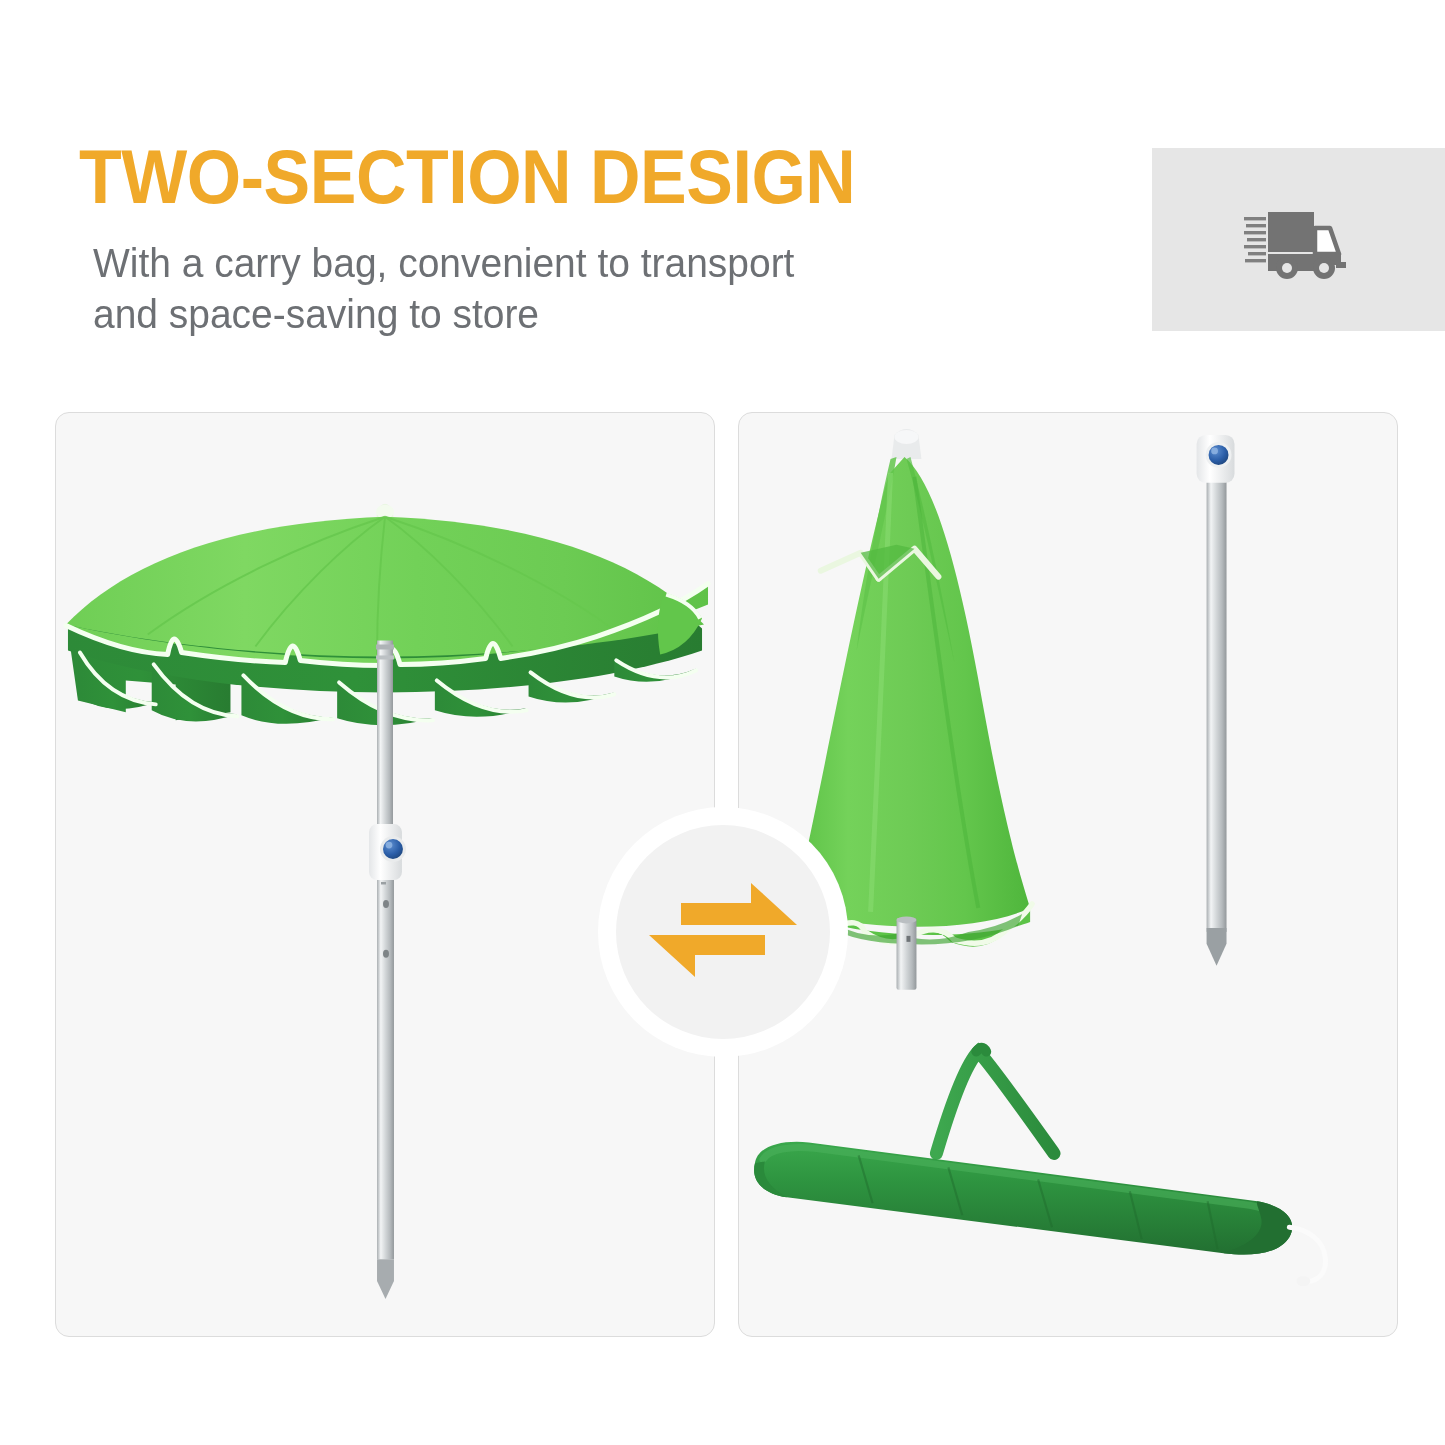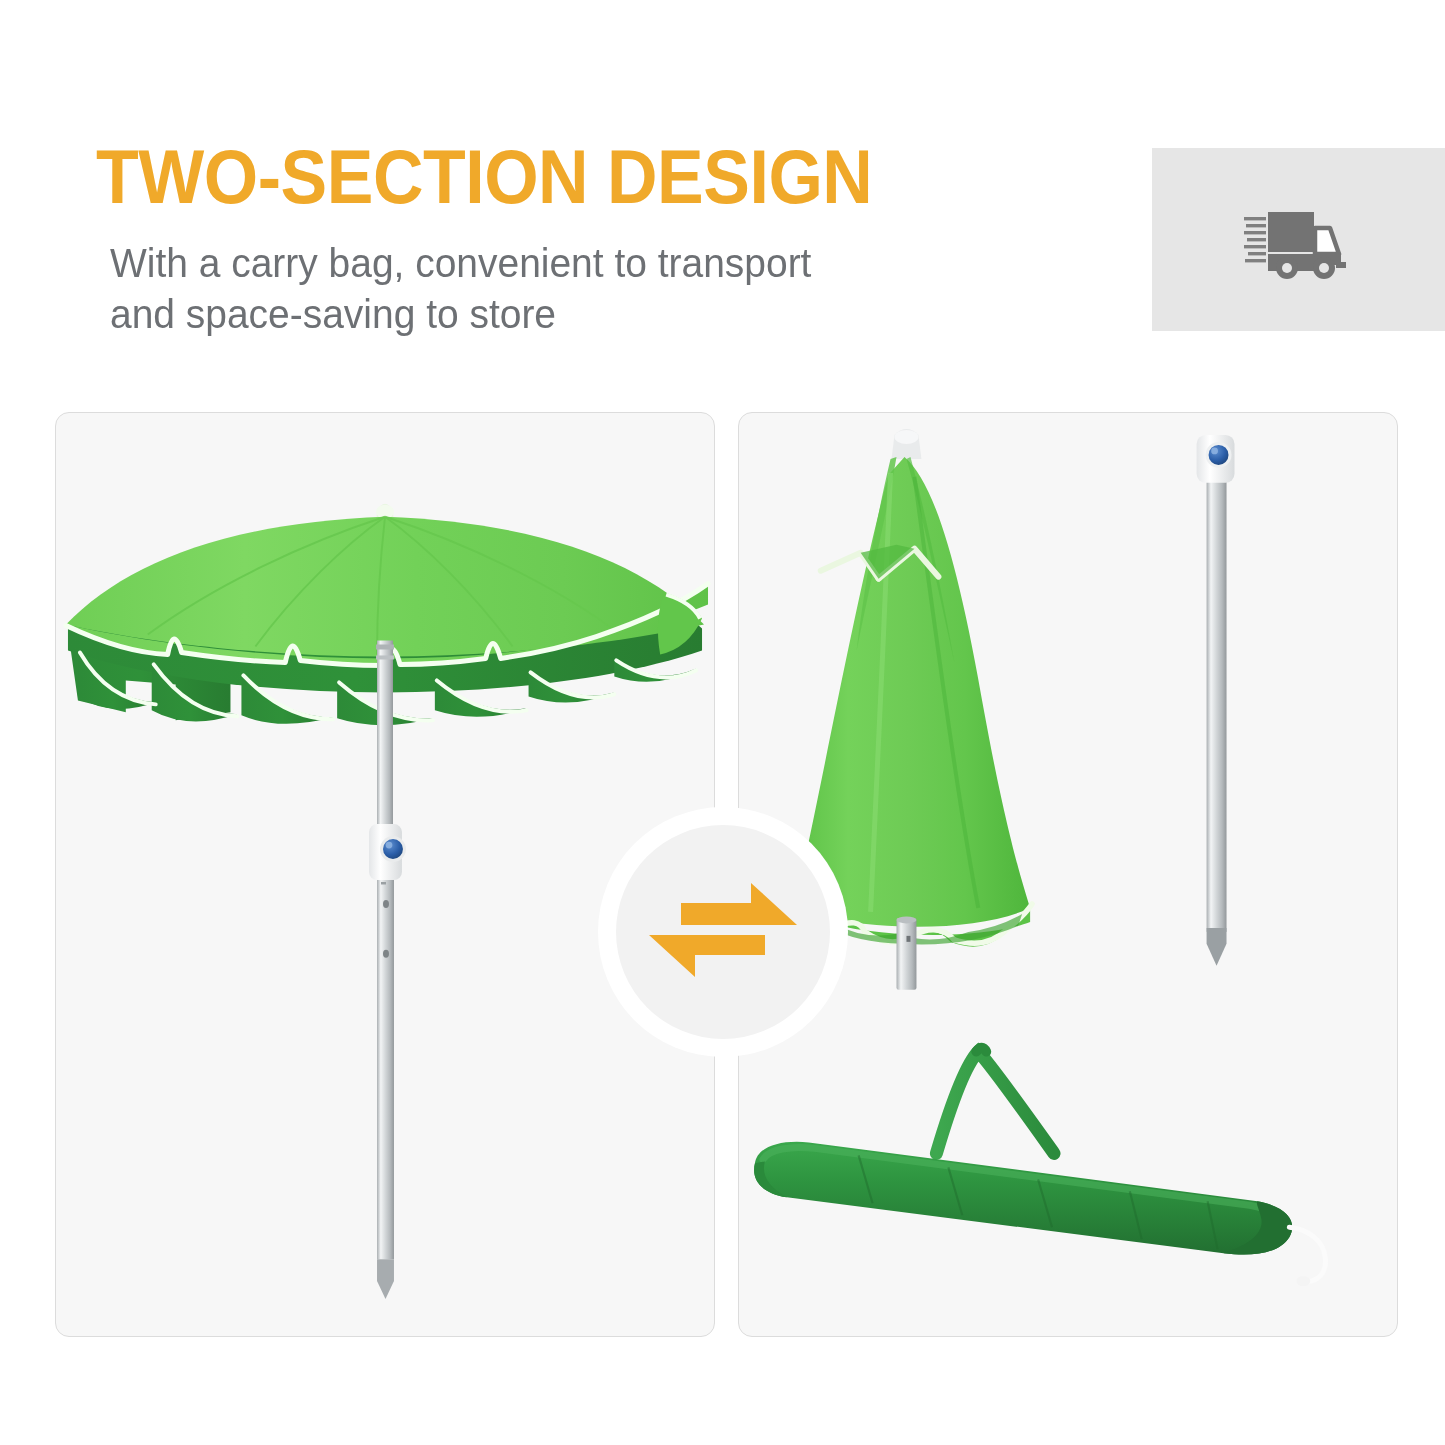--- a/index.html
+++ b/index.html
@@ -12,21 +12,21 @@
     height: 1445px;
     position: relative;
     overflow: hidden;
     font-family: "Liberation Sans", sans-serif;
     -webkit-font-smoothing: antialiased;
   }
 
   
   #header-block {
     position: absolute;
-    left: 96px;
+    left: 79px;
     top: 138px;
     width: 1000px;
   }
   #page-title {
     font-family: "Liberation Sans Narrow", "Liberation Sans", sans-serif;
     font-size: 76px;
     line-height: 78px;
     font-weight: 700;
     color: #f0a92a;
     letter-spacing: -0.5px;

